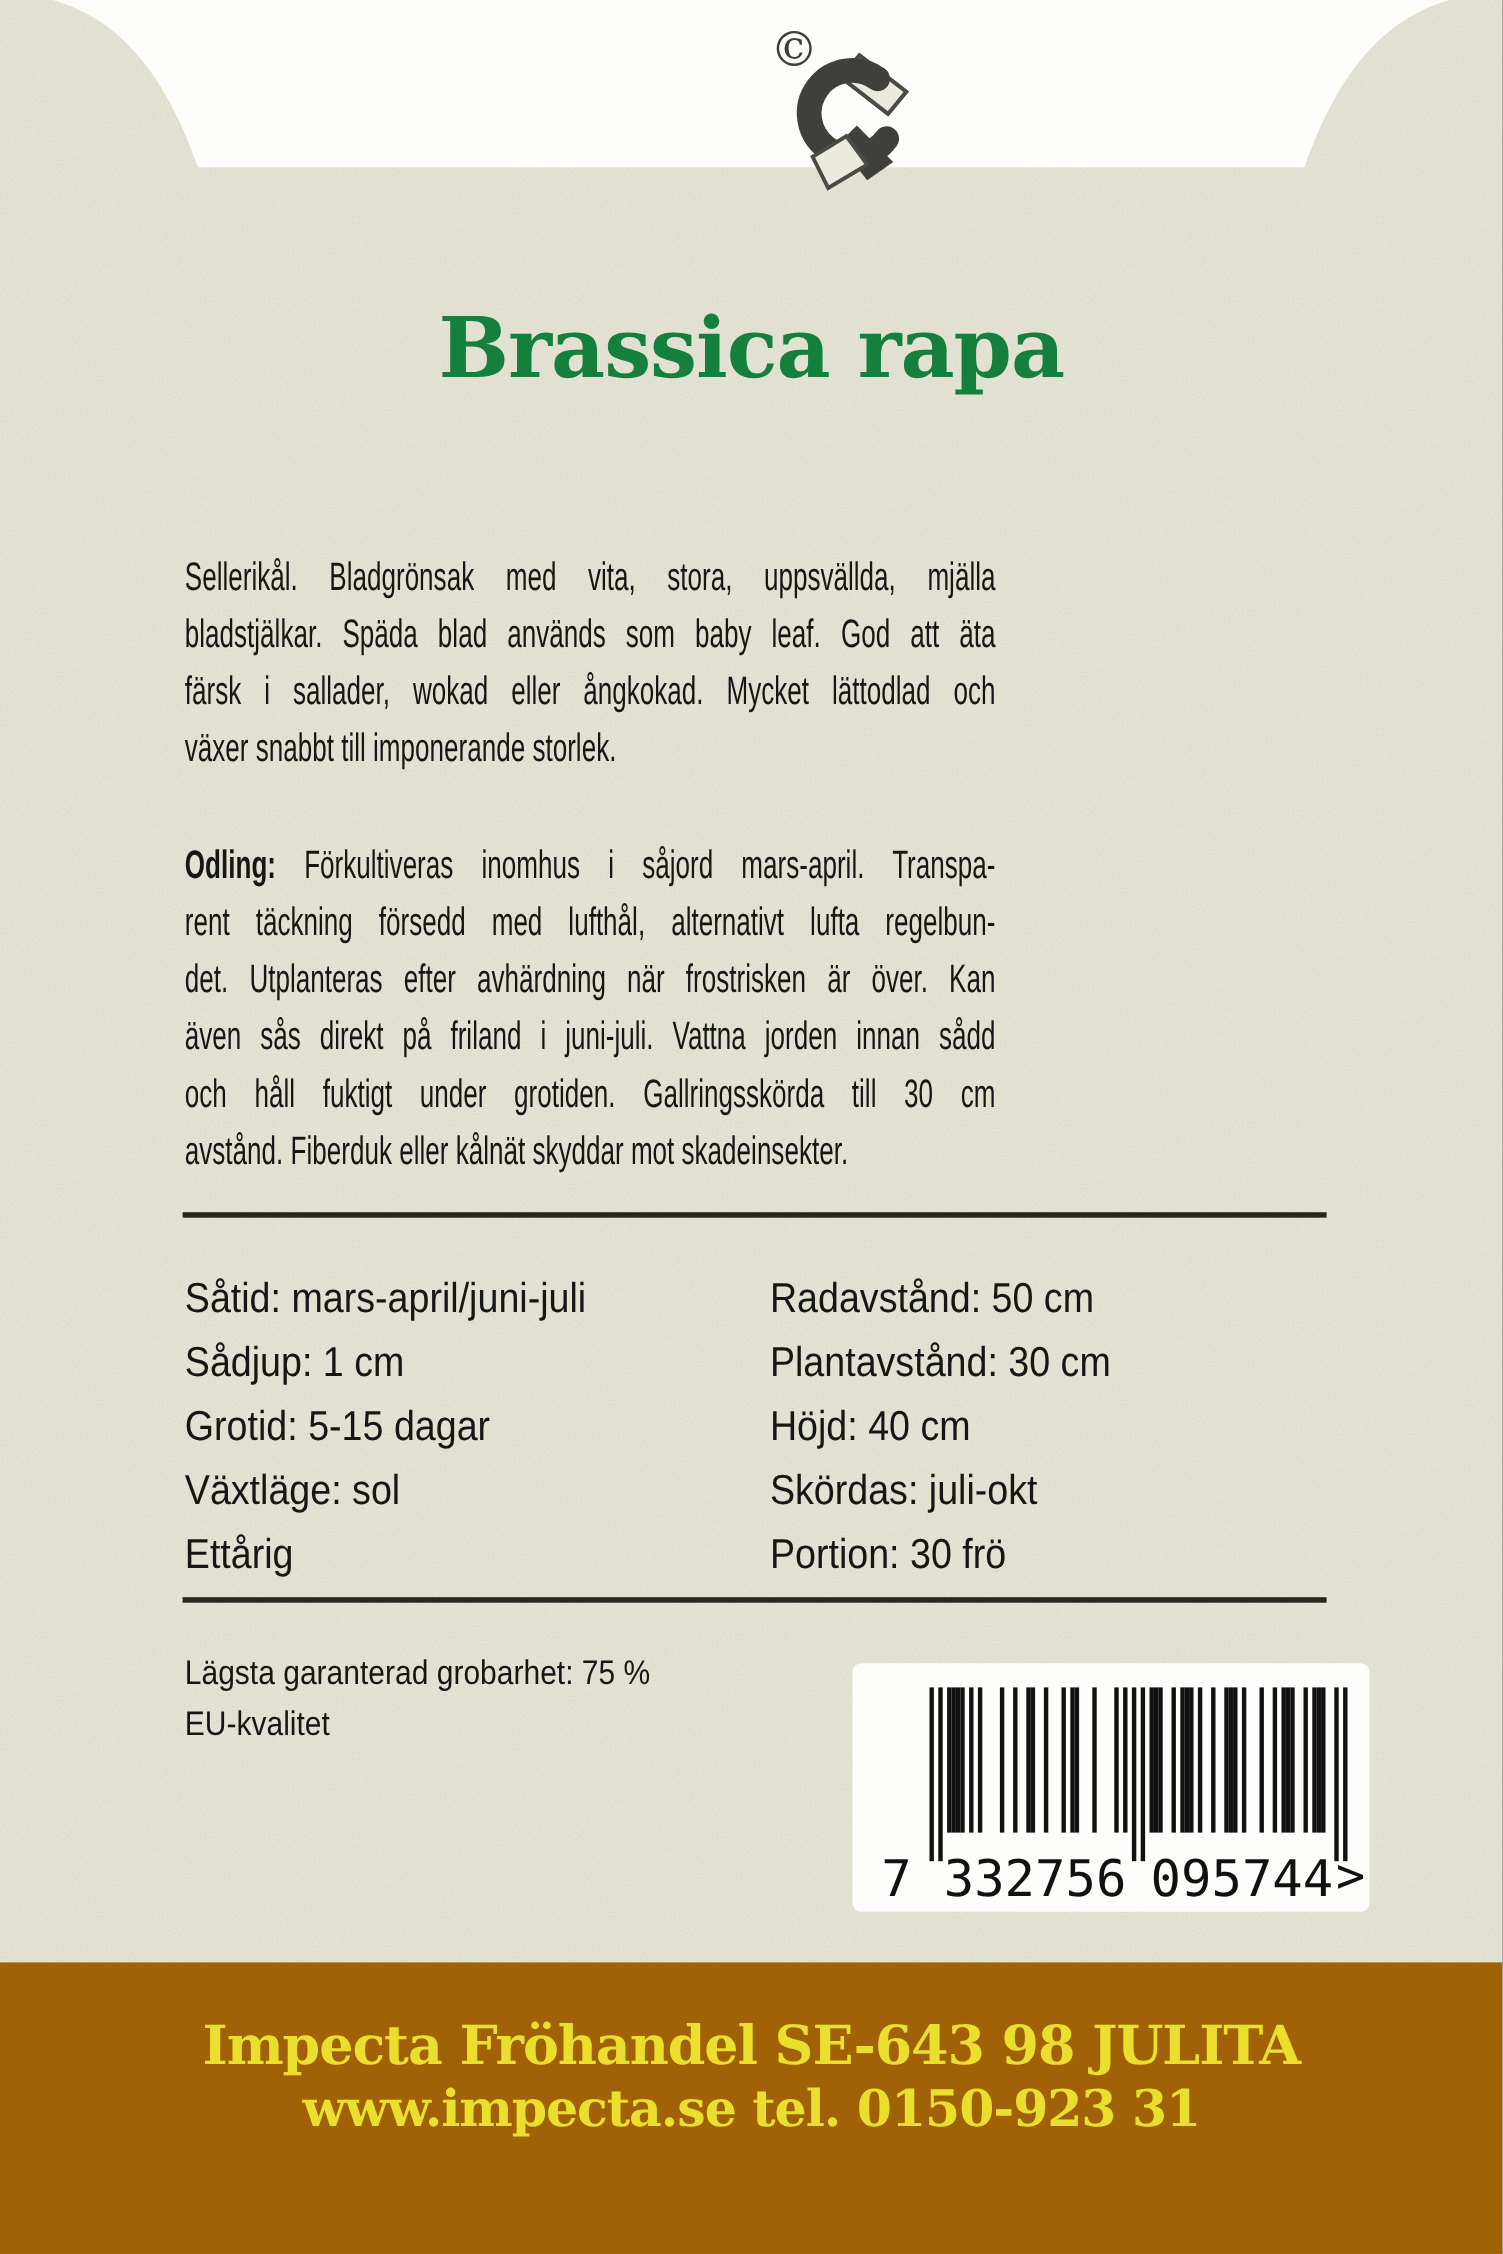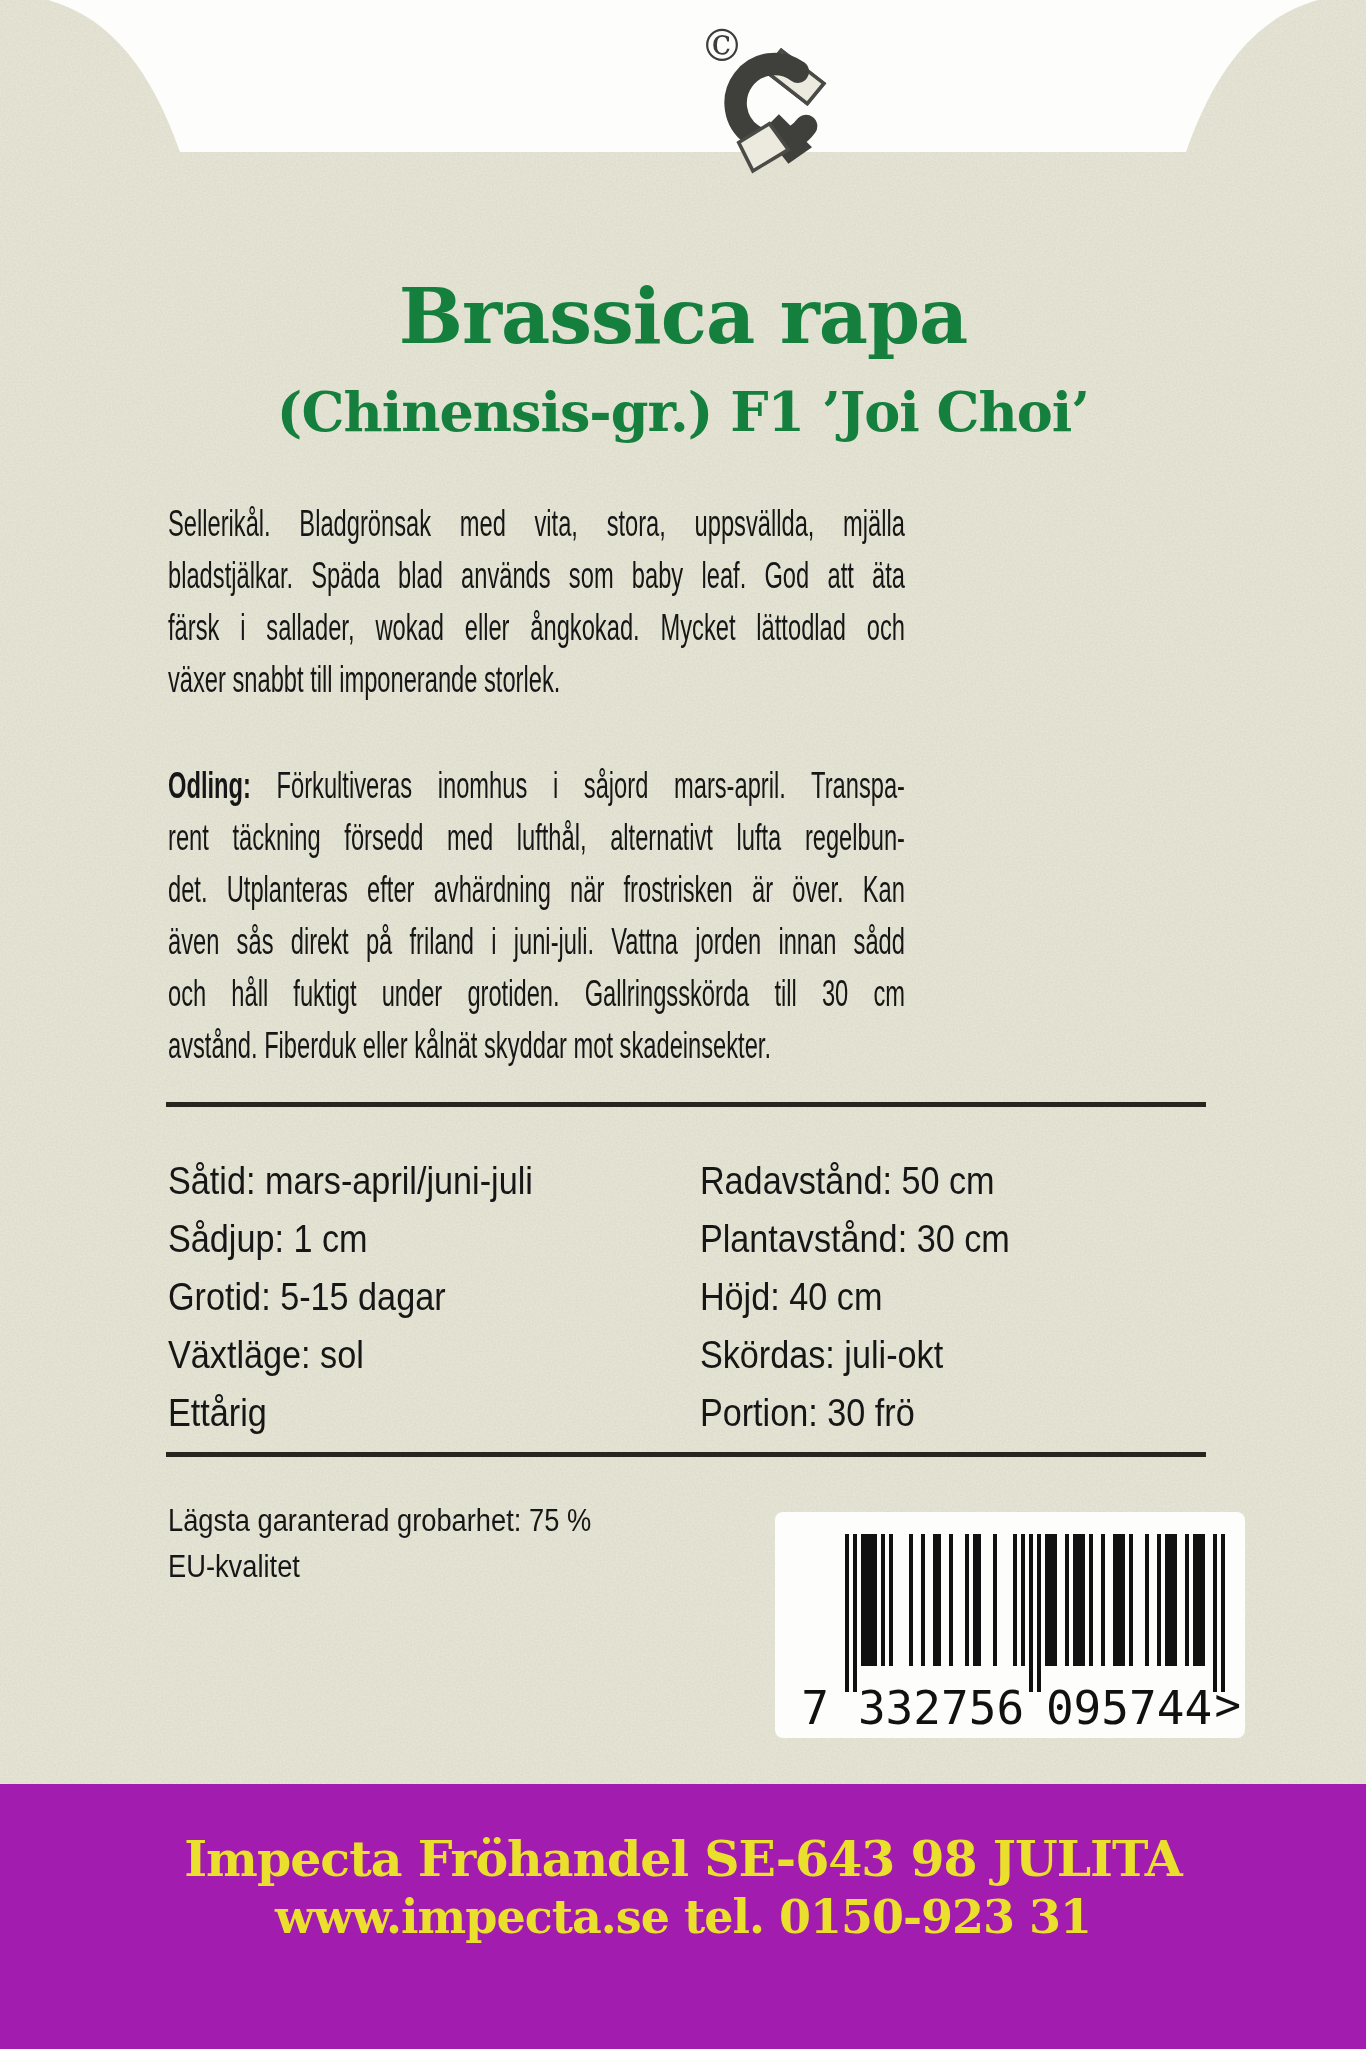--- a/index.html
+++ b/index.html
@@ -22,21 +22,21 @@
   .facts{width:1180px;transform:scaleX(0.9);font-size:38px;line-height:58px;}
   .facts .col{position:absolute;top:0;white-space:nowrap;}
   .facts .col.left{left:0;}
   .facts .col.right{left:591px;}
   .smallinfo{width:560px;transform:scaleX(0.88);font-size:31px;line-height:46px;white-space:nowrap;}
   .barcode-box{position:absolute;left:775px;top:1512px;width:470px;height:226px;
                background:#fdfdfc;border-radius:8px;z-index:3;}
   .barcode-box svg{display:block;margin:8px auto 0 auto;}
   .bc-digits{font-family:"DejaVu Sans Mono","Liberation Mono",monospace;fill:#111;}
   .footer{position:absolute;left:0;top:1784px;width:1366px;height:265px;z-index:3;
-          background:#a21caf;color:#e9df2c;text-align:center;
+          background:#a16207;color:#e9df2c;text-align:center;
           font-family:"DejaVu Serif",serif;font-weight:bold;}
   .footer .line1{margin-top:46px;font-size:49px;line-height:58px;letter-spacing:-1px;}
   .footer .line2{font-size:46px;line-height:58px;letter-spacing:-1px;}
 </style>
 </head>
 <body>
 
 <div class="page">
 
   <svg class="texture" width="1366" height="2049">
@@ -56,21 +56,20 @@
     <svg width="130" height="130" viewBox="0 0 110 110" style="position:absolute;left:40px;top:42px;">
       <path d="M62 2 L98 30 L84 47 L48 19 Z" fill="#ecead e" stroke="#4a4a46" stroke-width="3"></path>
       <path d="M62 2 L98 30 L84 47 L48 19 Z" fill="#eceade" stroke="#4a4a46" stroke-width="3"></path>
       <path d="M76 20 A33 33 0 1 0 83 66" stroke="#3f3f3c" stroke-width="19" fill="none" stroke-linecap="round"></path>
       <path d="M60 56 L88 84 L68 98 L46 70 Z" fill="#3f3f3c"></path>
       <path d="M26 80 L52 64 L68 86 L38 104 Z" fill="#eceade" stroke="#4a4a46" stroke-width="3"></path>
     </svg>
   </div>
 
   <div class="heading title">Brassica rapa</div>
-  <div class="heading subtitle">(Chinensis-gr.) F1 ’Joi Choi’</div>
 
   <div class="copy para" style="top:498px;">
       <div class="jline">Sellerikål. Bladgrönsak med vita, stora, uppsvällda, mjälla</div>
       <div class="jline">bladstjälkar. Späda blad används som baby leaf. God att äta</div>
       <div class="jline">färsk i sallader, wokad eller ångkokad. Mycket lättodlad och</div>
       <div class="jline last">växer snabbt till imponerande storlek.</div>
     </div>
 
   <div class="copy para" style="top:760px;">
     <div class="jline"><b>Odling:</b><span> Förkultiveras inomhus i såjord mars-april. Transpa-</span></div>

